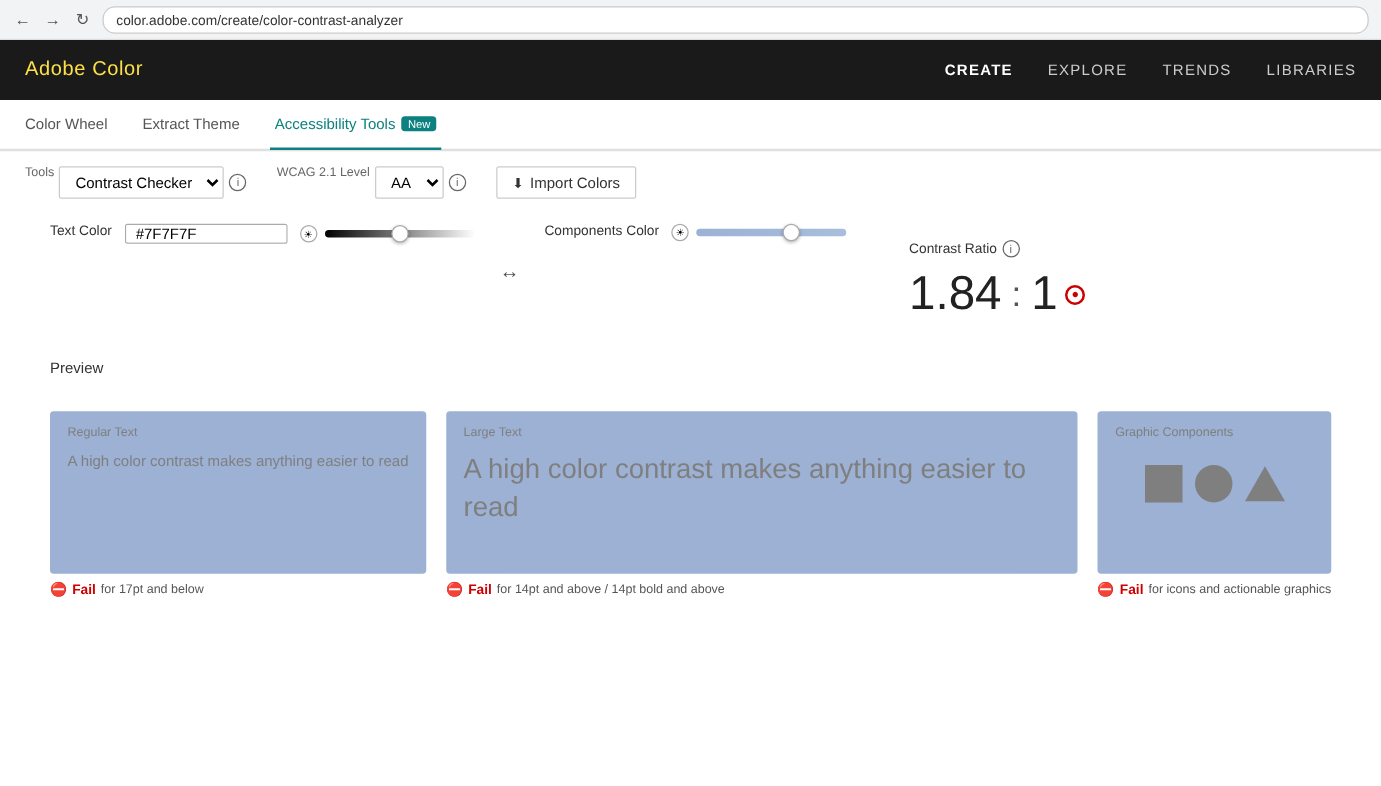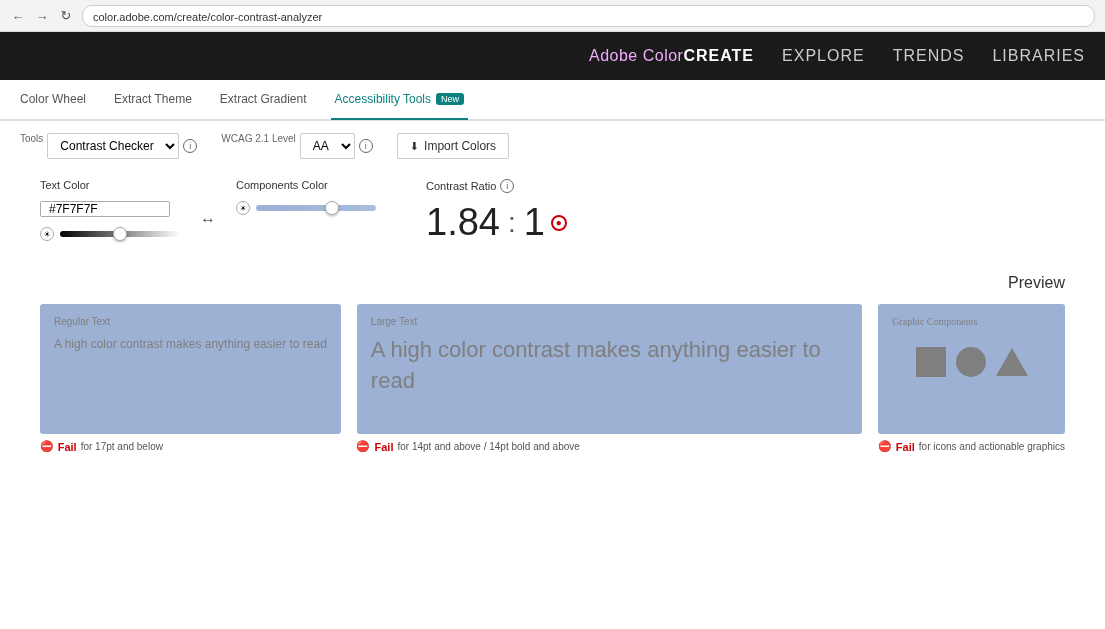--- a/index.html
+++ b/index.html
@@ -38,32 +38,31 @@
       background: #1a1a1a;
       color: #fff;
       display: flex;
       align-items: center;
       padding: 0 20px;
       height: 48px;
     }
     .app-title {
       font-size: 16px;
       font-weight: 300;
-      color: #f0abfc;
+      color: #fde047;
       flex: 1;
       letter-spacing: 0.5px;
-      text-align: right;
     }
     .nav-links {
       display: flex;
       gap: 28px;
     }
     .nav-link {
       color: #ccc;
-      font-size: 16px;
+      font-size: 12px;
       letter-spacing: 1px;
       cursor: pointer;
       text-transform: uppercase;
     }
     .nav-link.active {
       color: #fff;
       font-weight: bold;
     }
 
     
@@ -165,21 +164,21 @@
     
     .color-controls {
       display: flex;
       align-items: flex-start;
       gap: 20px;
       margin-bottom: 30px;
       padding: 0 20px;
     }
     .color-input-group {
       display: flex;
-      flex-direction: column;
+      flex-direction: row;
       gap: 10px;
     }
     .color-input-label {
       font-size: 11px;
       color: #333;
     }
     .color-input-row {
       display: flex;
       align-items: center;
       border: 1px solid #aaa;
@@ -237,21 +236,21 @@
 
     .swap-arrow {
       font-size: 16px;
       color: #555;
       margin-top: 30px;
       cursor: pointer;
     }
 
     
     .contrast-ratio-box {
-      margin-top: 0;
+      margin-top: 13px;
       padding-left: 30px;
       text-align: center;
     }
     .contrast-ratio-label {
       font-size: 11px;
       color: #333;
       display: flex;
       align-items: center;
       gap: 4px;
       margin-bottom: 8px;
@@ -273,24 +272,23 @@
       justify-content: center;
       font-size: 10px;
       color: #c00;
     }
 
     
     .preview-section {
       padding: 0 20px;
     }
     .preview-label {
-      font-size: 16px;
+      font-size: 12px;
       color: #333;
-      margin-bottom: 12px;
-      text-align: right;
+      margin-bottom: 28px;
     }
     .preview-cards {
       display: flex;
       gap: 16px;
     }
     .preview-card {
       border-radius: 3px;
       padding: 12px 14px;
       flex: 1;
       min-height: 130px;
@@ -365,21 +363,20 @@
     <span class="nav-link active">CREATE</span>
     <span class="nav-link">EXPLORE</span>
     <span class="nav-link">TRENDS</span>
     <span class="nav-link">LIBRARIES</span>
   </div>
 </div>
 
 <div class="sub-nav">
   <div class="sub-nav-tab">Color Wheel</div>
   <div class="sub-nav-tab">Extract Theme</div>
-  <div class="sub-nav-tab">Extract Gradient</div>
   <div class="sub-nav-tab active">
     <span>Accessibility Tools</span>
     <span class="new-badge">New</span>
   </div>
 </div>
 
 <hr class="divider">
 
 <div class="main-content">
 
@@ -469,21 +466,21 @@
           <div class="preview-card-text-large">A high color contrast makes anything easier to read</div>
         </div>
         <div class="fail-row">
           <span class="fail-icon">⛔</span>
           <span class="fail-text">Fail</span>
           <span class="fail-desc">for 14pt and above / 14pt bold and above</span>
         </div>
       </div>
 
       <div>
-        <div class="preview-card" style="background:#9cb1d4;font-family:Liberation Serif, serif;">
+        <div class="preview-card" style="background:#9cb1d4;">
           <div class="preview-card-title" style="color:#7f7f7f;">Graphic Components</div>
           <div class="preview-card-graphics">
             <div class="graphic-square" style="background:#7f7f7f;"></div>
             <div class="graphic-circle" style="background:#7f7f7f;"></div>
             <div style="width:0;height:0;border-left:16px solid transparent;border-right:16px solid transparent;border-bottom:28px solid #7f7f7f;"></div>
           </div>
         </div>
         <div class="fail-row">
           <span class="fail-icon">⛔</span>
           <span class="fail-text">Fail</span>

